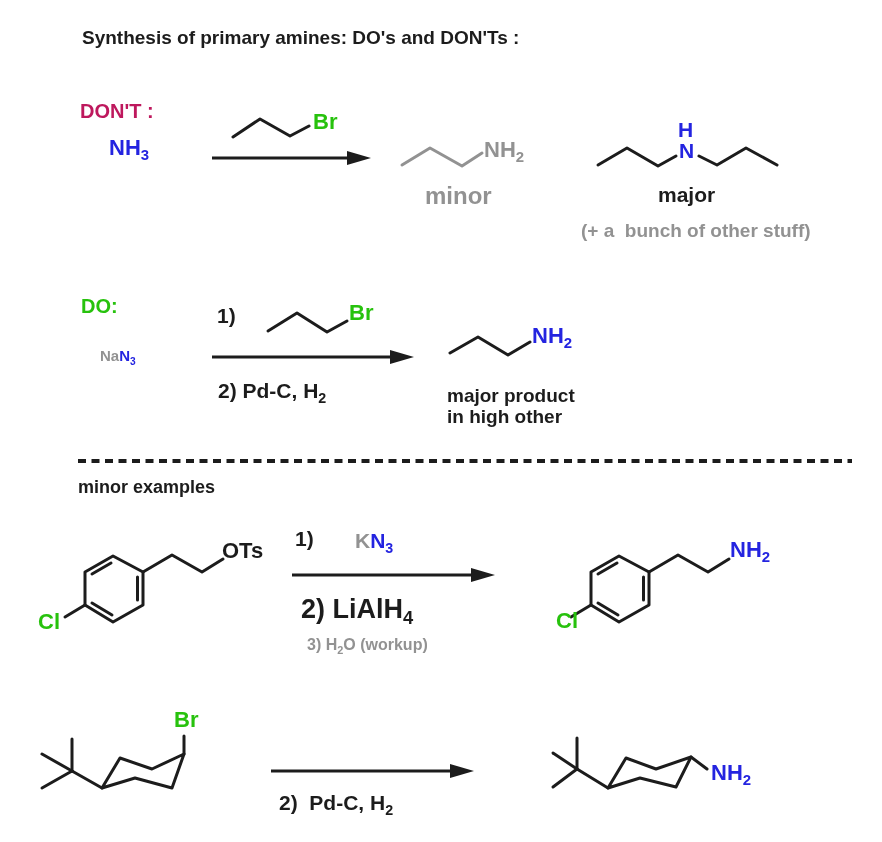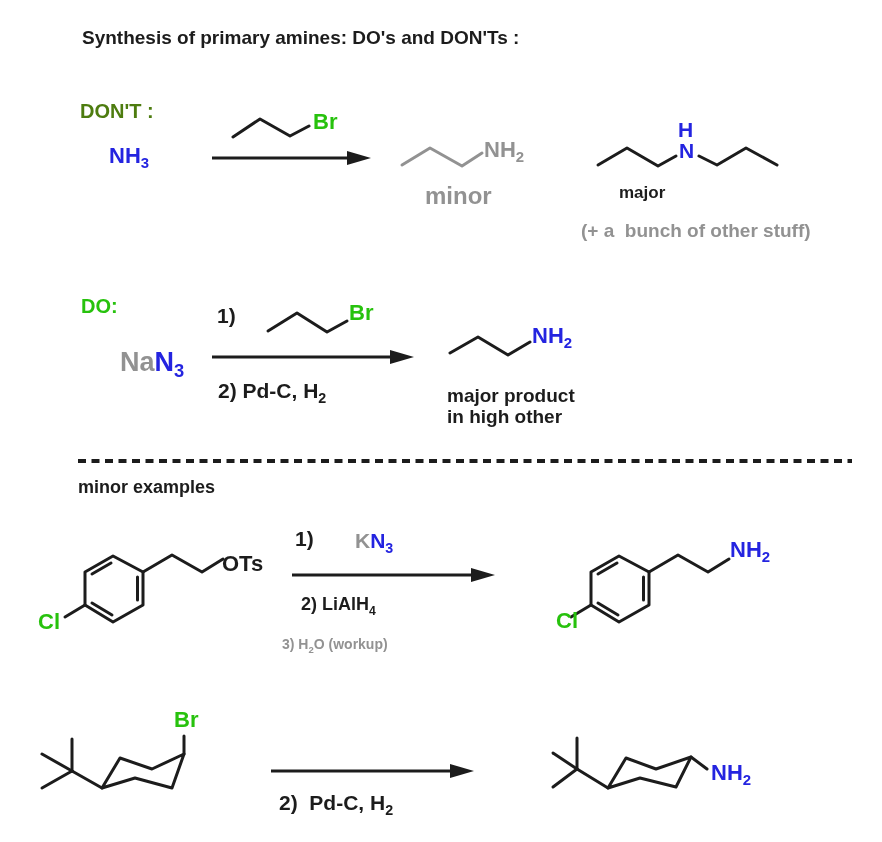--- a/index.html
+++ b/index.html
@@ -2,21 +2,21 @@
 <html><head>
 <meta charset="utf-8">
 <style>
   html,body { margin:0; padding:0; background:#ffffff; }
   #canvas {
     position:relative; width:882px; height:842px; background:#ffffff;
     overflow:hidden; font-family:"Liberation Sans", sans-serif;
   }
   .t { position:absolute; font-weight:bold; white-space:pre; line-height:1.05; }
   .black { color:#1c1c1c; }
-  .red   { color:#4d7c0f; }
+  .red   { color:#be185d; }
   .green { color:#27c20d; }
   .blue  { color:#2424e0; }
   .gray  { color:#929292; }
   sub { font-size:0.68em; line-height:0; }
   svg.layer { position:absolute; left:0; top:0; }
 </style>
 </head>
 <body>
 
 <div id="canvas">
@@ -102,63 +102,63 @@
       <line x1="577" y1="769" x2="608" y2="788"></line>
       <path d="M608,788 L626,758 L656,769 L691,757 L676,787 L640,778 Z"></path>
       <line x1="691" y1="757" x2="707" y2="769"></line>
     </g>
   </svg>
 
   <div class="t black" style="left:82px; top:28px; font-size:19px;">Synthesis of primary amines: DO's and DON'Ts :</div>
 
   <div class="t red" style="left:80px; top:101px; font-size:20px;">DON'T :</div>
 
-  <div class="t blue" style="left:109px; top:144px; font-size:22px;"><span>NH</span><sub>3</sub></div>
+  <div class="t blue" style="left:109px; top:136px; font-size:22px;"><span>NH</span><sub>3</sub></div>
 
   <div class="t green" style="left:313px; top:110px; font-size:22px;">Br</div>
 
   <div class="t gray" style="left:484px; top:138px; font-size:22px;"><span>NH</span><sub>2</sub></div>
 
   <div class="t gray" style="left:425px; top:183px; font-size:24px;">minor</div>
 
   <div class="t blue" style="left:678px; top:119px; font-size:21px;">H</div>
   <div class="t blue" style="left:679px; top:140px; font-size:21px;">N</div>
 
-  <div class="t black" style="left:619px; top:184px; font-size:17px;">major</div>
+  <div class="t black" style="left:658px; top:184px; font-size:21px;">major</div>
 
   <div class="t gray" style="left:581px; top:221px; font-size:19px;">(+ a  bunch of other stuff)</div>
 
   <div class="t green" style="left:81px; top:296px; font-size:20px;">DO:</div>
 
-  <div class="t" style="left:120px; top:348px; font-size:27px;"><span class="gray">Na</span><span class="blue">N</span><sub class="blue">3</sub></div>
+  <div class="t" style="left:100px; top:348px; font-size:15px;"><span class="gray">Na</span><span class="blue">N</span><sub class="blue">3</sub></div>
 
   <div class="t black" style="left:217px; top:305px; font-size:21px;">1)</div>
 
   <div class="t green" style="left:349px; top:301px; font-size:22px;">Br</div>
 
   <div class="t black" style="left:218px; top:380px; font-size:21px;"><span>2) Pd-C, H</span><sub>2</sub></div>
 
   <div class="t blue" style="left:532px; top:324px; font-size:22px;"><span>NH</span><sub>2</sub></div>
 
   <div class="t black" style="left:447px; top:386px; font-size:19px;">major product</div>
   <div class="t black" style="left:447px; top:407px; font-size:19px;">in high other</div>
 
   <div class="t black" style="left:78px; top:478px; font-size:18px;">minor examples</div>
 
-  <div class="t black" style="left:222px; top:552px; font-size:22px;">OTs</div>
+  <div class="t black" style="left:222px; top:539px; font-size:22px;">OTs</div>
 
   <div class="t green" style="left:38px; top:610px; font-size:22px;">Cl</div>
 
   <div class="t black" style="left:295px; top:528px; font-size:21px;">1)</div>
 
   <div class="t" style="left:355px; top:530px; font-size:21px;"><span class="gray">K</span><span class="blue">N</span><sub class="blue">3</sub></div>
 
-  <div class="t black" style="left:301px; top:595px; font-size:18px;"><span>2) LiAlH</span><sub>4</sub></div>
+  <div class="t black" style="left:301px; top:595px; font-size:27px;"><span>2) LiAlH</span><sub>4</sub></div>
 
-  <div class="t gray" style="left:282px; top:637px; font-size:14px;"><span>3) H</span><sub>2</sub><span>O (workup)</span></div>
+  <div class="t gray" style="left:307px; top:637px; font-size:16px;"><span>3) H</span><sub>2</sub><span>O (workup)</span></div>
 
   <div class="t green" style="left:556px; top:609px; font-size:22px;">Cl</div>
 
   <div class="t blue" style="left:730px; top:538px; font-size:22px;"><span>NH</span><sub>2</sub></div>
 
   <div class="t green" style="left:174px; top:708px; font-size:22px;">Br</div>
 
 
   <div class="t black" style="left:279px; top:792px; font-size:21px;"><span>2)  Pd-C, H</span><sub>2</sub></div>
 

